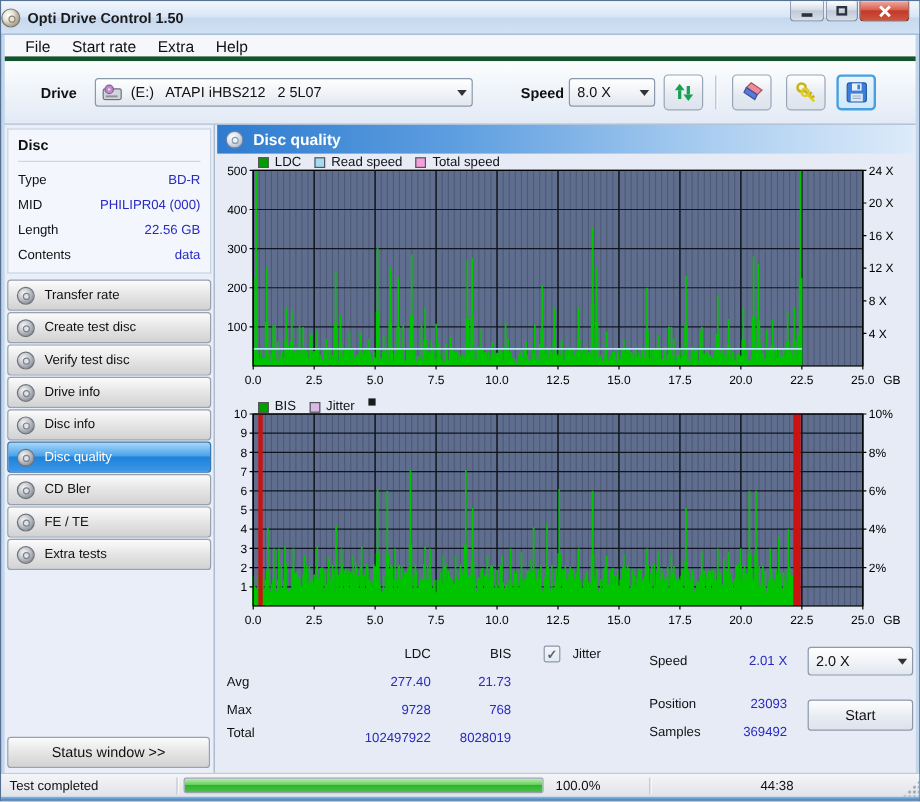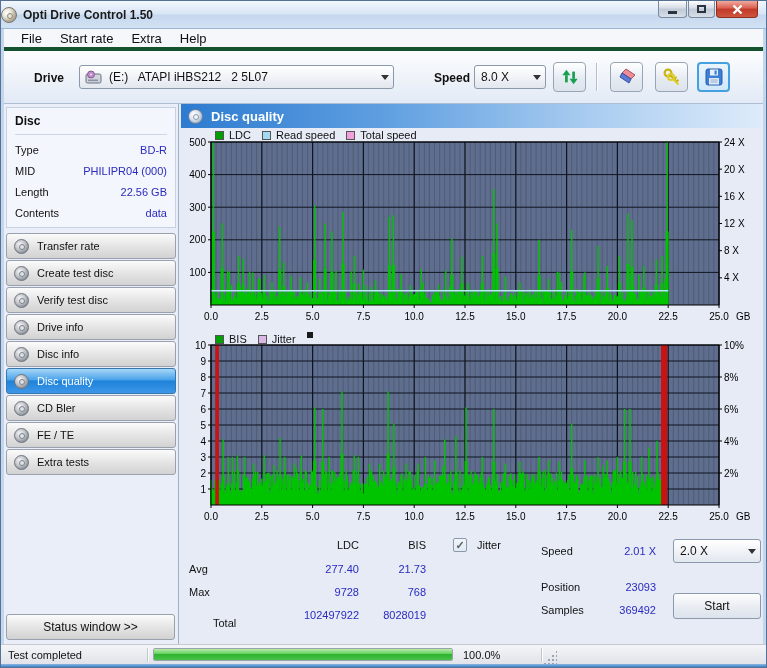--- a/index.html
+++ b/index.html
@@ -102,21 +102,21 @@
   
   .stats { position:relative; flex:1; font-size:11px; color:#111; }
   .s-abs { position:absolute; }
   .num { color:#2a2ac0; }
   .checkbox { width:14px; height:14px; border:1px solid #8a99ab; border-radius:2px;
     background:linear-gradient(#f2f6fa,#e2e9f1); display:flex; align-items:center;
     justify-content:center; font-size:11px; font-weight:bold; color:#5a6470; }
   .mini-combo { position:absolute; width:88px; height:24px; }
   .start-btn { position:absolute; width:88px; height:26px; border:1px solid #8a99ab;
     border-radius:3px; background:linear-gradient(#fdfdfd,#e8ecf2 55%,#dde3ec);
-    display:flex; align-items:center; justify-content:center; font-size:12px; color:#111;margin-top:10px; }
+    display:flex; align-items:center; justify-content:center; font-size:12px; color:#111; }
 
   
   .statusbar { height:20px; background:linear-gradient(#f4f5f8,#e0e3e9); border-top:1px solid #c4c9d2;
     display:flex; align-items:center; font-size:11px; color:#111; }
   .sb-panel { height:100%; display:flex; align-items:center; }
   .sb-sep { width:2px; height:14px; border-left:1px solid #c0c5ce; border-right:1px solid #fcfdfe; }
   .sb-text { padding-left:7px; width:146px; }
   .progress-zone { width:310px; padding:0 4px; }
   .progress-track { width:300px; height:13px; border:1px solid #9aa2ae; background:#fdfdfd;
     border-radius:2px; overflow:hidden; }
@@ -430,21 +430,21 @@
         <div class="s-abs" style="left:185px; top:8px; width:60px; text-align:right;">BIS</div>
 
         <div class="s-abs" style="left:8px; top:32px;">Avg</div>
         <div class="s-abs num" style="left:108px; top:32px; width:70px; text-align:right;">277.40</div>
         <div class="s-abs num" style="left:185px; top:32px; width:60px; text-align:right;">21.73</div>
 
         <div class="s-abs" style="left:8px; top:55px;">Max</div>
         <div class="s-abs num" style="left:108px; top:55px; width:70px; text-align:right;">9728</div>
         <div class="s-abs num" style="left:185px; top:55px; width:60px; text-align:right;">768</div>
 
-        <div class="s-abs" style="left:8px; top:86px;margin-left:24px;">Total</div>
+        <div class="s-abs" style="left:8px; top:74px;">Total</div>
         <div class="s-abs num" style="left:108px; top:78px; width:70px; text-align:right;">102497922</div>
         <div class="s-abs num" style="left:185px; top:78px; width:60px; text-align:right;">8028019</div>
 
         <div class="s-abs" style="left:272px; top:7px; display:flex; gap:10px; align-items:center;">
           <span class="checkbox">✓</span>
           <span>Jitter</span>
         </div>
 
         <div class="s-abs" style="left:360px; top:14px;">Speed</div>
         <div class="s-abs num" style="left:415px; top:14px; width:60px; text-align:right;">2.01 X</div>
@@ -468,16 +468,17 @@
   <div class="statusbar">
     <div class="sb-panel sb-text">Test completed</div>
     <div class="sb-sep"></div>
     <div class="sb-panel progress-zone">
       <div class="progress-track">
           <div class="progress-fill" id="pfill" style="width: 100%;"></div>
         </div>
     </div>
     <div class="sb-panel sb-pct">100.0%</div>
     <div class="sb-sep"></div>
+    <div class="sb-panel sb-time">44:38</div>
     <div class="grip"></div>
   </div>
   <div class="bottom-edge"></div>
 </div>
 
 </body></html>

